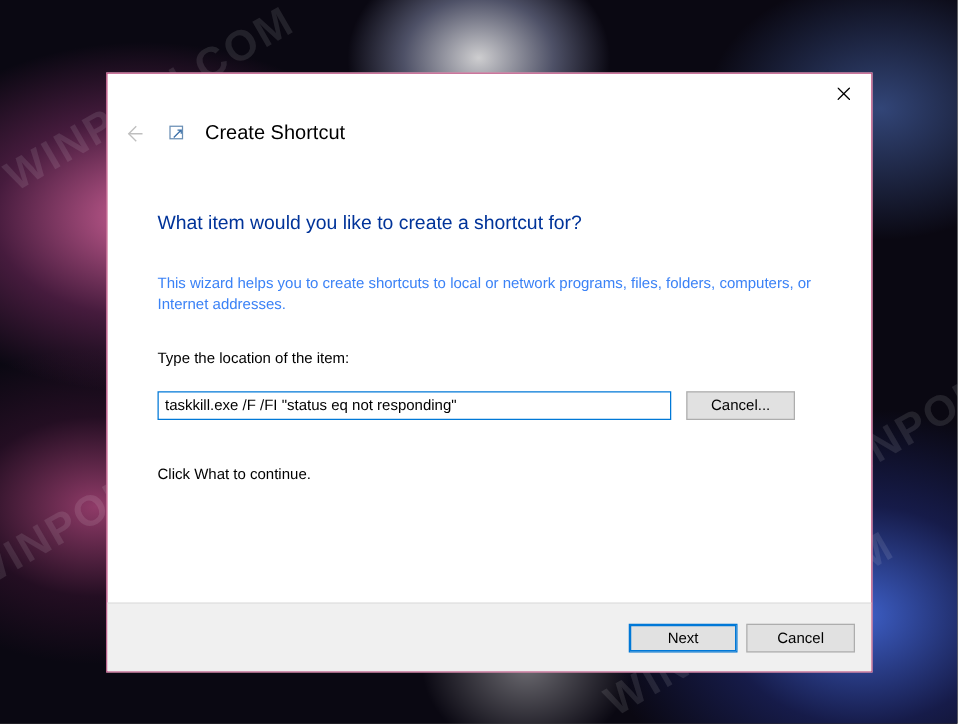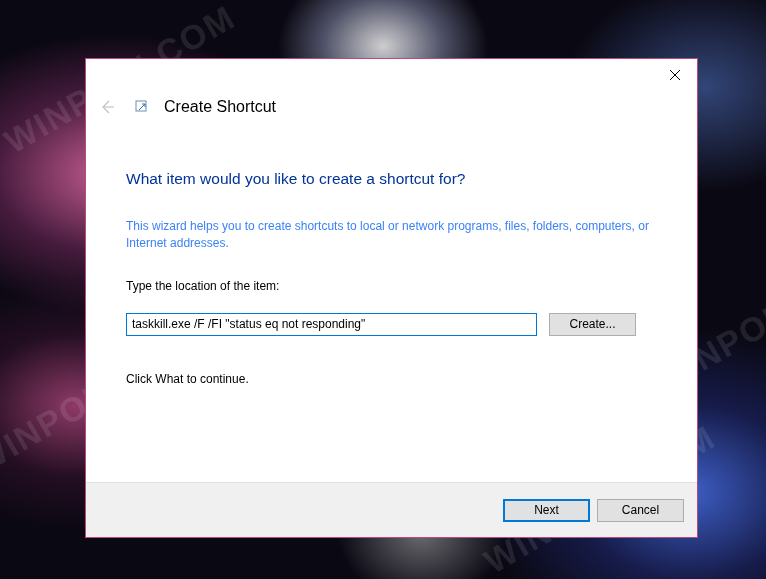--- a/index.html
+++ b/index.html
@@ -253,21 +253,21 @@
     </div>
     <div class="app-title">Create Shortcut</div>
   </div>
 
   <div class="content">
     <div class="question">What item would you like to create a shortcut for?</div>
     <div class="helper-text">This wizard helps you to create shortcuts to local or network programs, files, folders, computers, or Internet addresses.</div>
     <div class="field-label">Type the location of the item:</div>
     <div class="input-row">
       <input type="text" class="location-input" value="taskkill.exe /F /FI &quot;status eq not responding&quot;" style="">
-      <button class="browse-btn">Create...</button>
+      <button class="browse-btn">Cancel...</button>
     </div>
     <div class="continue-text">Click What to continue.</div>
   </div>
 
   <div class="footer">
     <button class="footer-btn next-btn">Next</button>
     <button class="footer-btn cancel-btn">Cancel</button>
   </div>
 
 </div>

